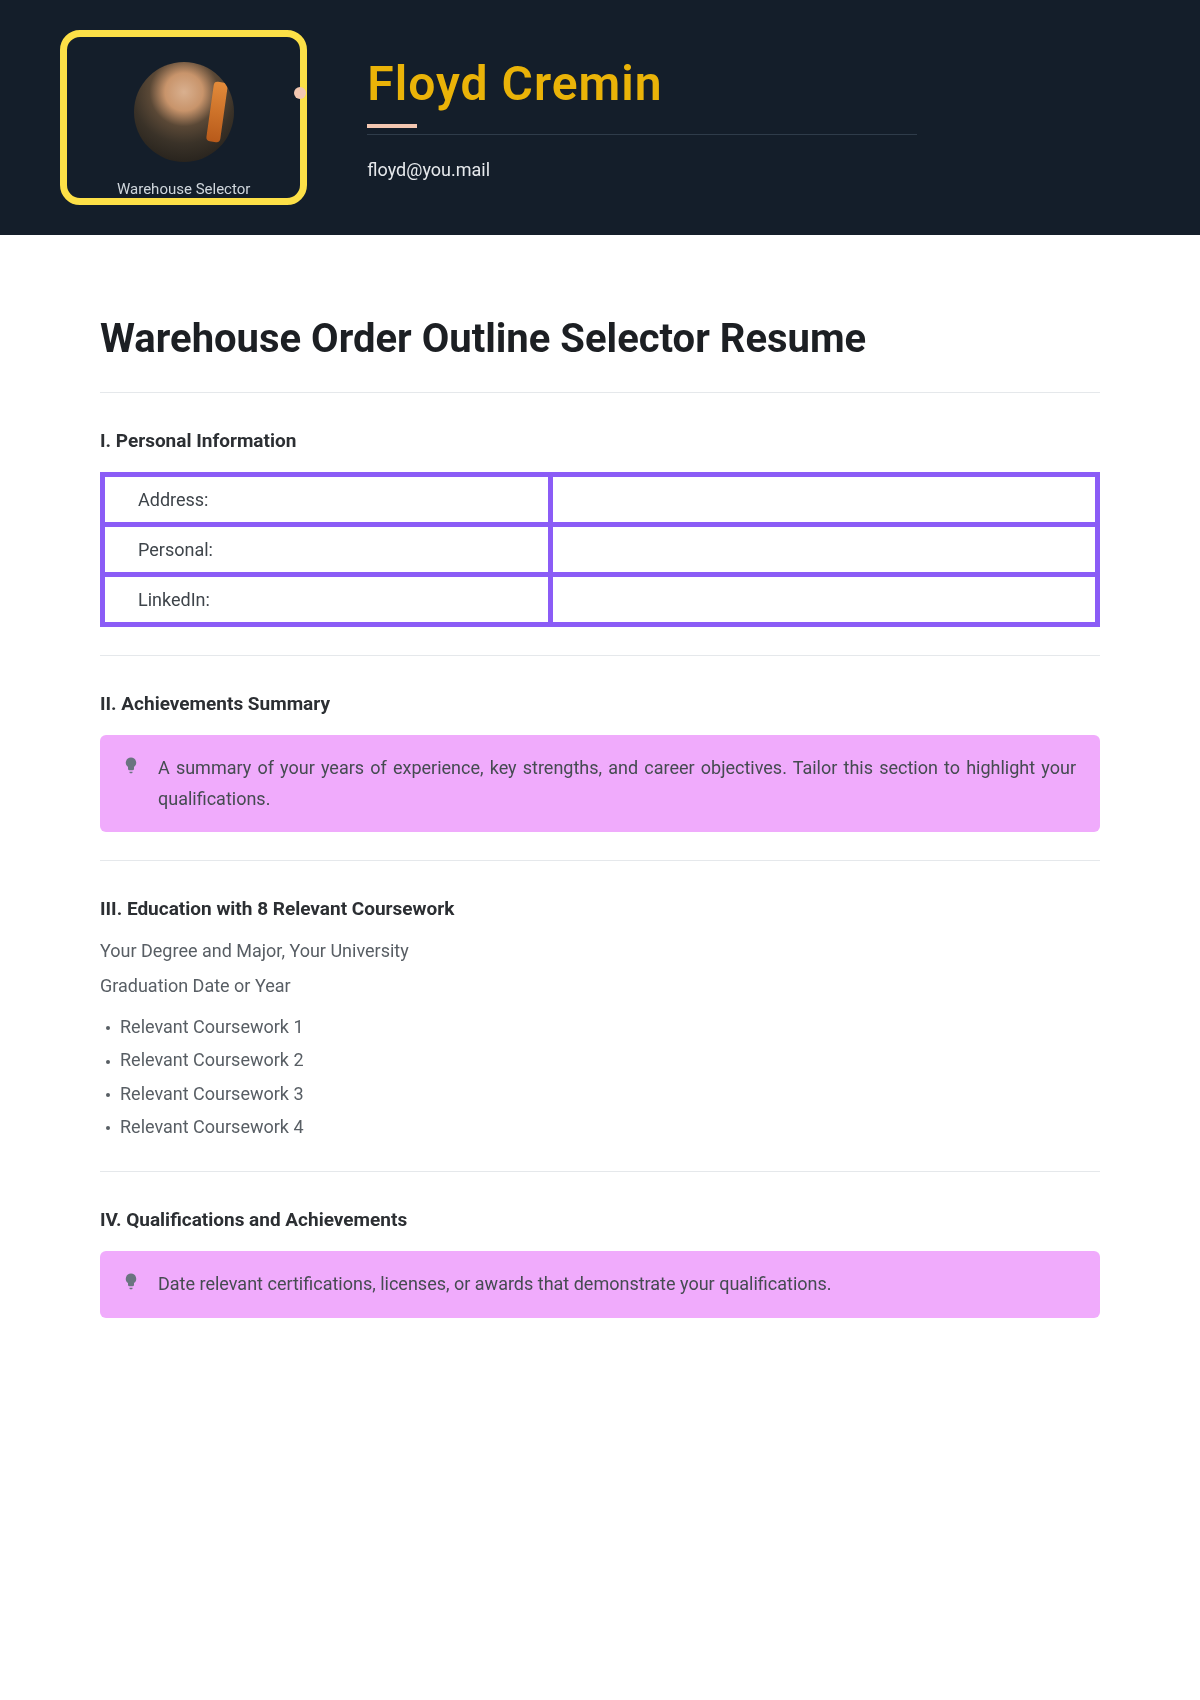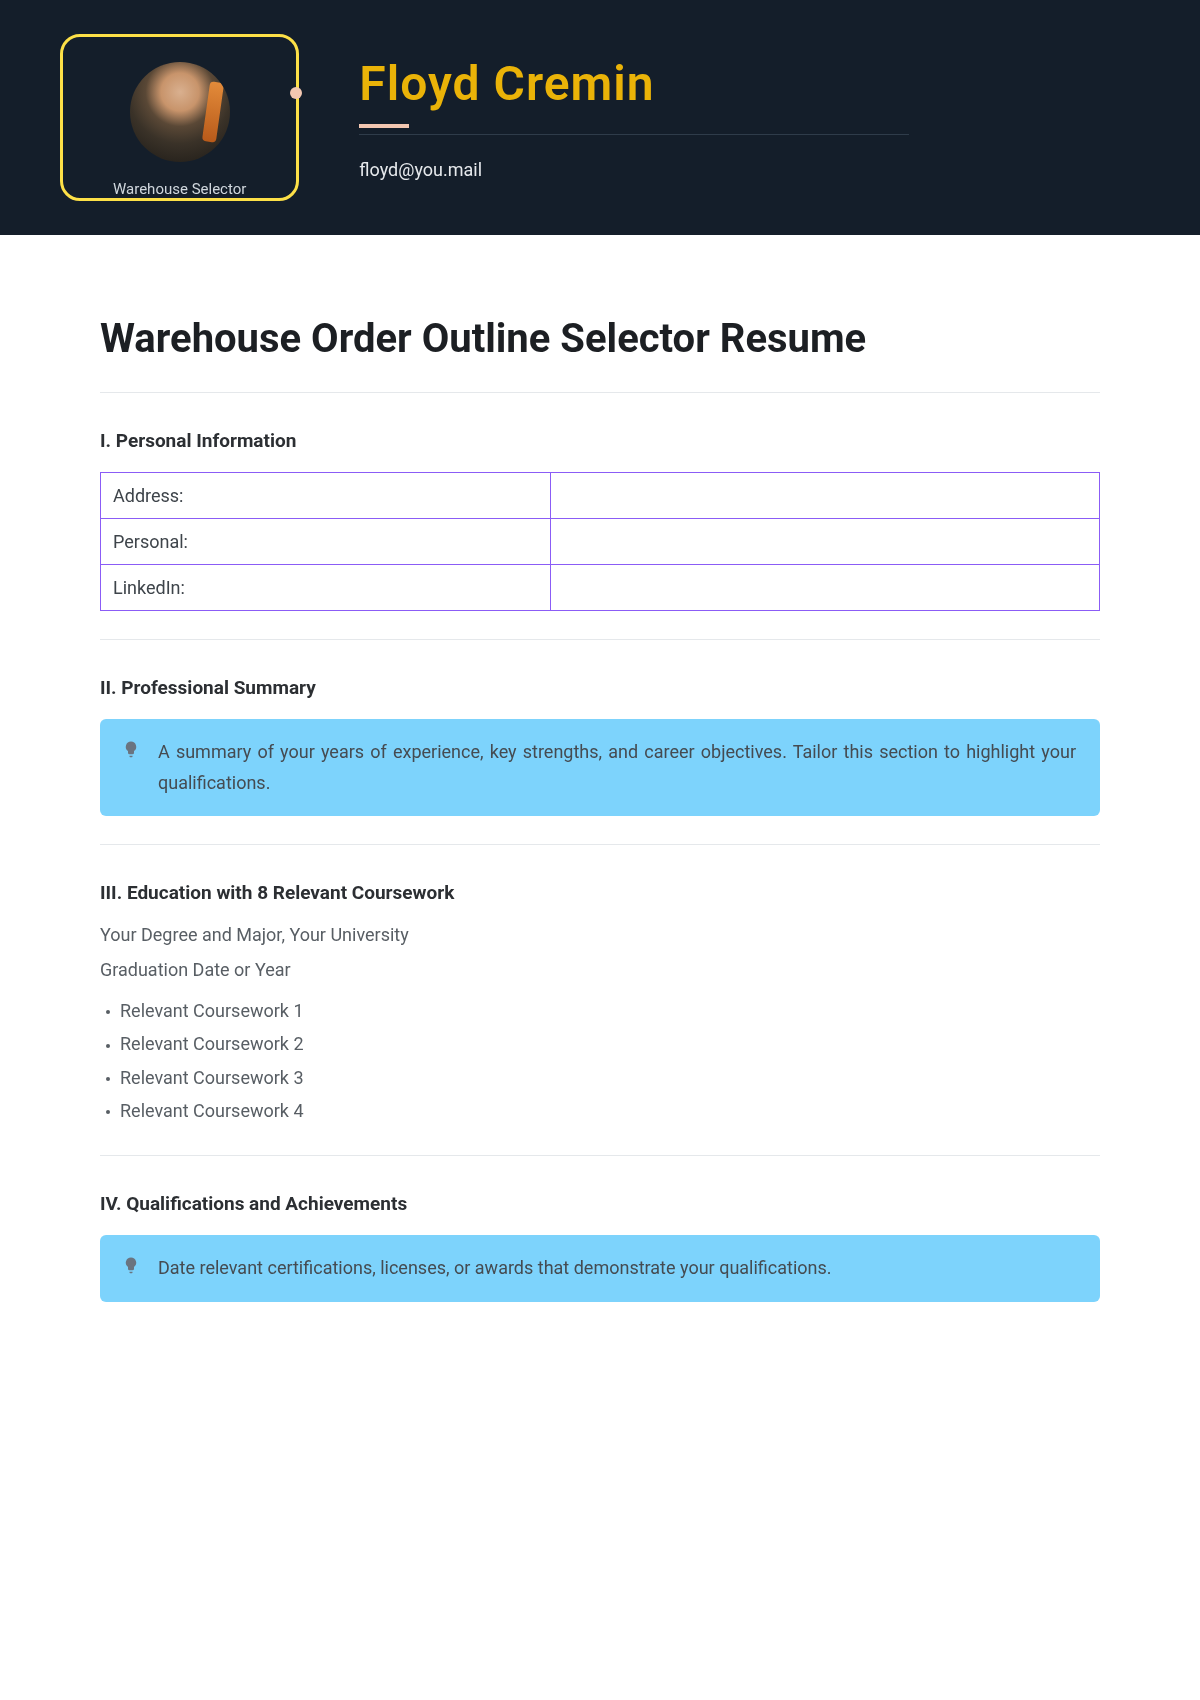--- a/index.html
+++ b/index.html
@@ -1,35 +1,35 @@
 <!DOCTYPE html>
 <html><head>
 <meta charset="utf-8">
 <style>
 * { margin:0; padding:0; box-sizing:border-box; }
 body { font-family: -apple-system, BlinkMacSystemFont, "Segoe UI", Roboto, Helvetica, Arial, sans-serif; background:#fff; width:1200px; }
 .header { background:#141e2a; color:#fff; padding:30px 60px 30px 60px; display:flex; align-items:center; gap:60px; min-height:235px; }
-.profile-box { position:relative; border:3px solid #fde047; border-radius:20px; padding:25px 40px 18px 40px; display:flex; flex-direction:column; align-items:center; }
+.profile-box { position:relative; border:7px solid #fde047; border-radius:20px; padding:25px 40px 18px 40px; display:flex; flex-direction:column; align-items:center; }
 .avatar { width:100px; height:100px; border-radius:50%; background: radial-gradient(circle at 50% 30%, #d9b08f 0%, #c8946b 22%, #5a4836 40%, #3a3228 60%, #1a1815 100%); position:relative; overflow:hidden; }
 .avatar::after{ content:""; position:absolute; right:10px; top:20px; width:14px; height:60px; background:linear-gradient(#e38b3a,#b85a1a); border-radius:4px; transform:rotate(8deg); }
 .dot { position:absolute; top:50px; right:-6px; width:12px; height:12px; background:#f3c7b1; border-radius:50%; }
 .profile-label { font-size:15px; color:#cfd6dc; margin-top:12px; background:#141e2a; padding:0 10px; margin-bottom:-12px; position:relative; top:6px; }
 .header-text { flex:1; }
 .name { font-size:48px; font-weight:600; color:#eab308; letter-spacing:1px; margin-bottom:12px; }
 .name-underline { width:50px; height:4px; background:#f3c7b1; margin-bottom:6px; }
 .divider-line { width:550px; height:1px; background:#2f3c4a; margin-bottom:24px; }
 .email { font-size:18px; color:#e6e9ec; }
 .content { padding:80px 100px 40px 100px; }
 .title { font-size:40px; font-weight:700; color:#1c1f23; margin-bottom:30px; }
 .hr { border:0; border-top:1px solid #e5e8eb; margin:28px 0 36px 0; }
 .section-h { font-size:19px; font-weight:700; color:#2c2f33; margin-bottom:20px; }
 .info-table { width:100%; border-collapse:collapse; margin-bottom:10px; }
-.info-table td { border:1px solid #8b5cf6; padding:12px 12px; font-size:18px; color:#3e444a; }
+.info-table td { border:5px solid #8b5cf6; padding:12px 33px; font-size:18px; color:#3e444a; }
 .info-table td:first-child { width:45%; }
-.callout { background:#7dd3fc; border-radius:6px; padding:18px 24px 18px 22px; display:flex; gap:18px; align-items:flex-start; }
+.callout { background:#f0abfc; border-radius:6px; padding:18px 24px 18px 22px; display:flex; gap:18px; align-items:flex-start; }
 .callout-text { font-size:18px; color:#454b51; line-height:1.7; text-align:justify; flex:1; }
 .bulb { width:18px; flex-shrink:0; margin-top:3px; }
 .edu-line { font-size:18px; color:#585e64; margin-bottom:14px; }
 .coursework { list-style:none; padding-left:6px; }
 .coursework li { font-size:18px; color:#585e64; line-height:1.85; }
 .coursework li::before { content:""; display:inline-block; width:4px; height:4px; background:#585e64; border-radius:50%; vertical-align:middle; margin-right:10px; }
 </style>
 </head>
 <body>
 
@@ -63,21 +63,21 @@
           <td></td>
         </tr>
     <tr>
           <td>LinkedIn:</td>
           <td></td>
         </tr>
   </tbody>
     </table>
   <hr class="hr">
 
-  <div class="section-h">II. Professional Summary</div>
+  <div class="section-h">II. Achievements Summary</div>
   <div class="callout">
     <svg class="bulb" viewBox="0 0 24 24">
         <path fill="#6a7480" d="M12 2a7 7 0 0 0-4 12.7V17a2 2 0 0 0 2 2h4a2 2 0 0 0 2-2v-2.3A7 7 0 0 0 12 2zm-2 19h4v1a1 1 0 0 1-1 1h-2a1 1 0 0 1-1-1z"></path>
       </svg>
     <div class="callout-text">A summary of your years of experience, key strengths, and career objectives. Tailor this section to highlight your qualifications.</div>
   </div>
   <hr class="hr">
 
   <div class="section-h">III. Education with 8 Relevant Coursework</div>
   <div class="edu-line">Your Degree and Major, Your University</div>

